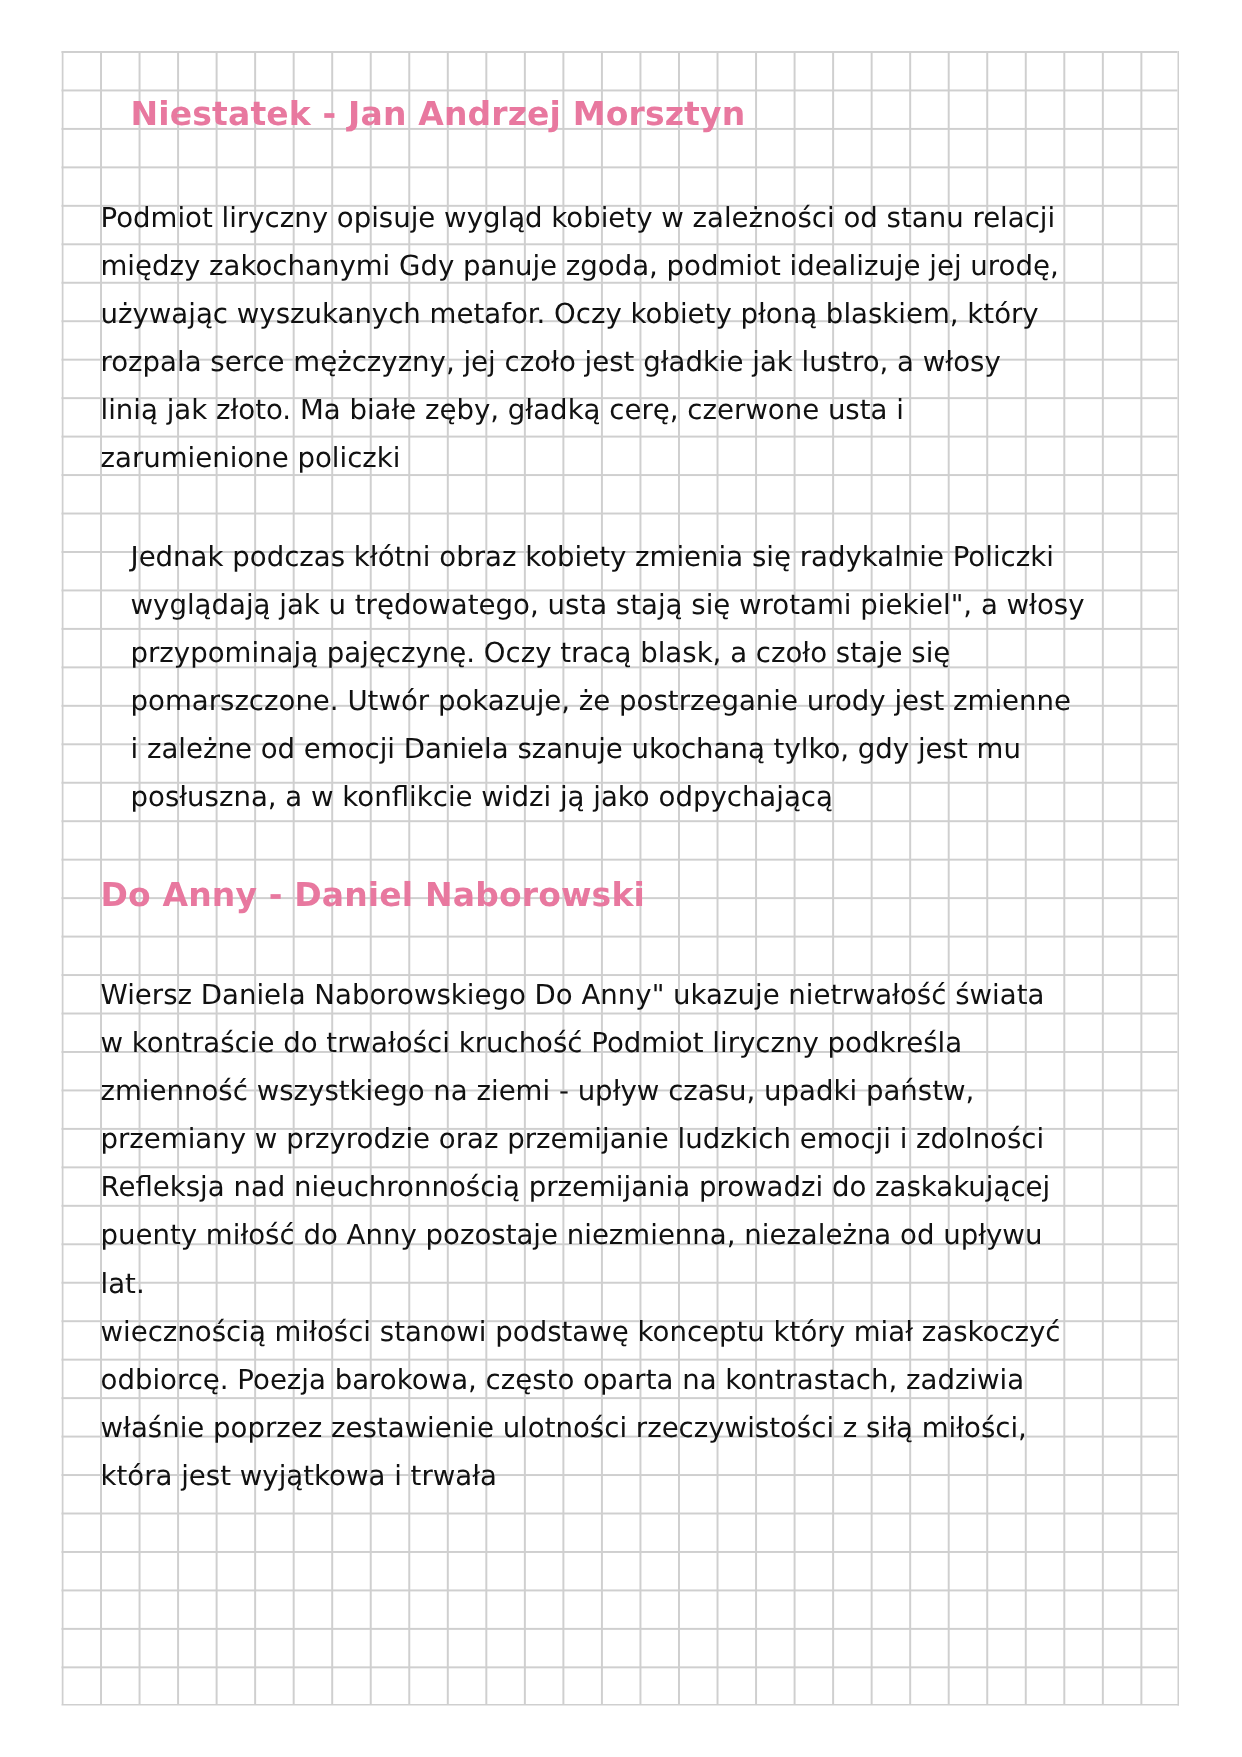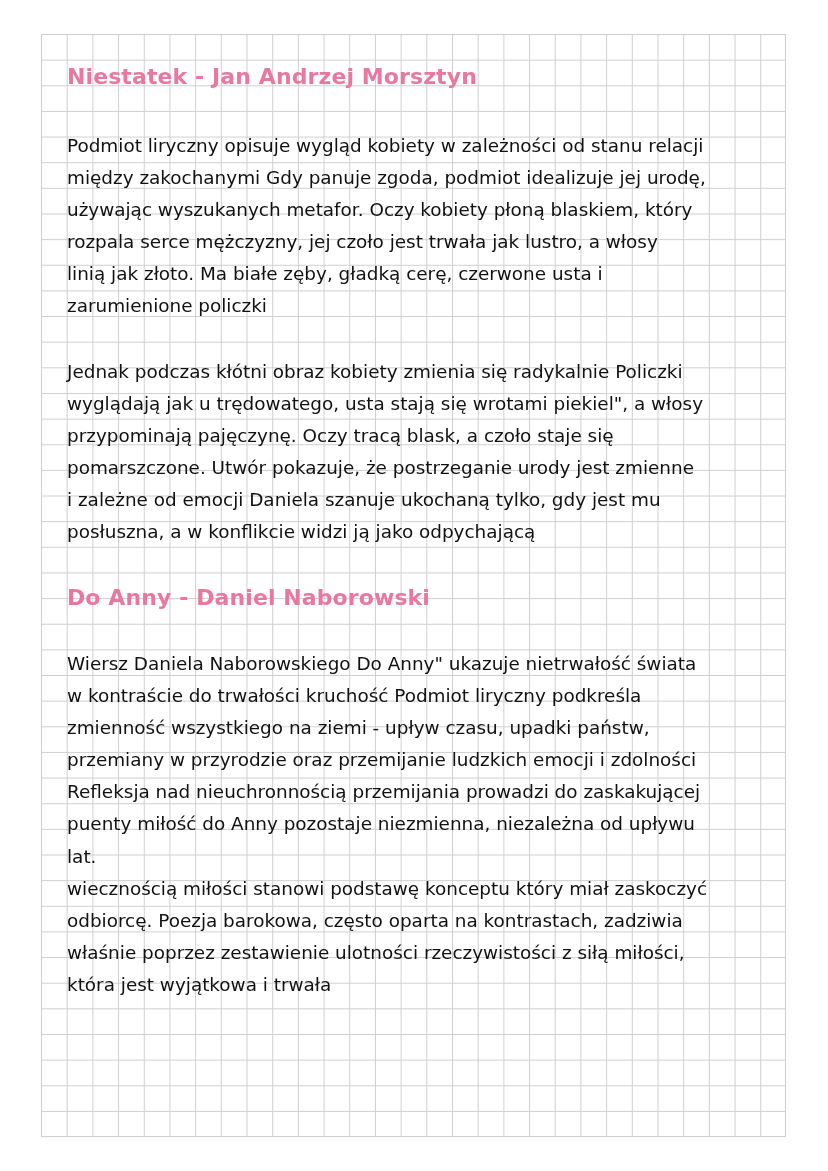--- a/index.html
+++ b/index.html
@@ -57,32 +57,32 @@
       white-space: nowrap;
     }
   </style>
 </head>
 <body>
 
 <div class="sheet"></div>
 
 <div class="content">
 
-  <div class="heading" style="top:64px;">Niestatek - Jan Andrzej Morsztyn</div>
+  <div class="heading" style="top:64px;padding-left:20px;">Niestatek - Jan Andrzej Morsztyn</div>
 
   <div class="para" style="top:130px;">
     <span class="line">Podmiot liryczny opisuje wygląd kobiety w zależności od stanu relacji</span>
     <span class="line">między zakochanymi Gdy panuje zgoda, podmiot idealizuje jej urodę,</span>
     <span class="line">używając wyszukanych metafor. Oczy kobiety płoną blaskiem, który</span>
-    <span class="line">rozpala serce mężczyzny, jej czoło jest trwała jak lustro, a włosy</span>
+    <span class="line">rozpala serce mężczyzny, jej czoło jest gładkie jak lustro, a włosy</span>
     <span class="line">linią jak złoto. Ma białe zęby, gładką cerę, czerwone usta i</span>
     <span class="line">zarumienione policzki</span>
   </div>
 
-  <div class="para" style="top:356px;">
+  <div class="para" style="top:356px;margin-left:20px;">
     <span class="line">Jednak podczas kłótni obraz kobiety zmienia się radykalnie Policzki</span>
     <span class="line">wyglądają jak u trędowatego, usta stają się wrotami piekiel", a włosy</span>
     <span class="line">przypominają pajęczynę. Oczy tracą blask, a czoło staje się</span>
     <span class="line">pomarszczone. Utwór pokazuje, że postrzeganie urody jest zmienne</span>
     <span class="line">i zależne od emocji Daniela szanuje ukochaną tylko, gdy jest mu</span>
     <span class="line">posłuszna, a w konflikcie widzi ją jako odpychającą</span>
   </div>
 
   <div class="heading" style="top:585px;text-align:center;">Do Anny - Daniel Naborowski</div>
 

